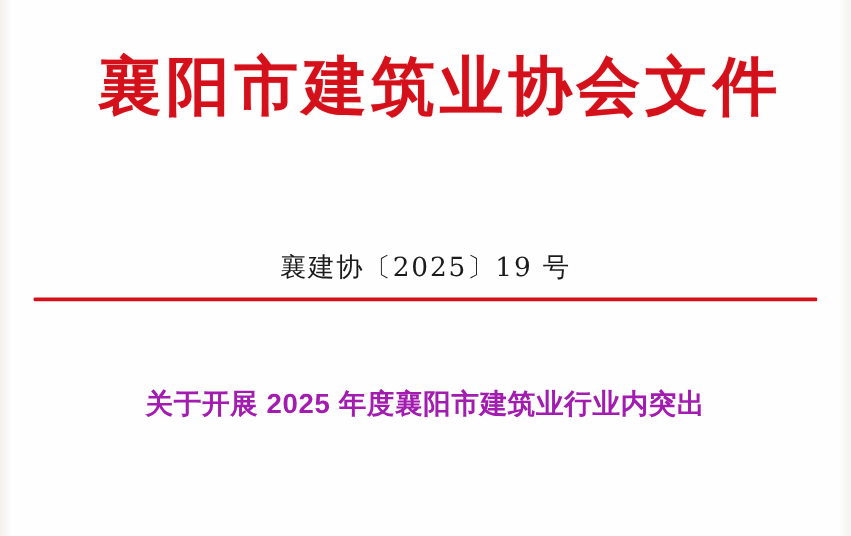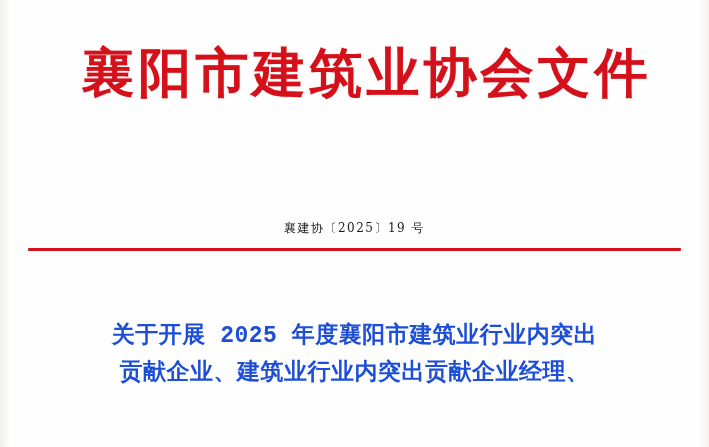--- a/index.html
+++ b/index.html
@@ -49,49 +49,49 @@
     font-weight: bold;
     font-size: 53px;
     letter-spacing: 4px;
     line-height: 1.15;
     white-space: nowrap;
     text-shadow: 0 0 1px rgba(212,17,26,0.45);
   }
 
   .doc-number {
     position: absolute;
-    top: 220px;
+    top: 208px;
     left: 0;
     width: 709px;
     text-align: center;
     color: #1b1b1b;
     font-family: "DejaVu Serif", "Liberation Serif", serif;
-    font-size: 12px;
+    font-size: 22px;
     letter-spacing: 1.5px;
     white-space: nowrap;
   }
 
   .red-rule {
     position: absolute;
     top: 248px;
     left: 28px;
     width: 653px;
     height: 3px;
     background: #d4111a;
     border-radius: 1px;
   }
 
   .title-block {
     position: absolute;
     top: 318px;
     left: 48px;
     width: 613px;
     text-align: center;
-    color: #1d4ed8;
-    font-family: Liberation Mono, monospace;
+    color: #a21caf;
+    font-family: Liberation Sans, sans-serif;
     font-weight: bold;
     font-size: 23px;
     line-height: 1.62;
     letter-spacing: 0.5px;
   }
   .title-line {
     display: block;
     white-space: nowrap;
   }
 </style>
@@ -101,16 +101,15 @@
 <div class="page">
 
   <div class="masthead">襄阳市建筑业协会文件</div>
 
   <div class="doc-number">襄建协〔2025〕19 号</div>
 
   <div class="red-rule"></div>
 
   <div class="title-block">
     <span class="title-line">关于开展 2025 年度襄阳市建筑业行业内突出</span>
-    <span class="title-line">贡献企业、建筑业行业内突出贡献企业经理、</span>
   </div>
 
 </div>
 
 </body></html>

